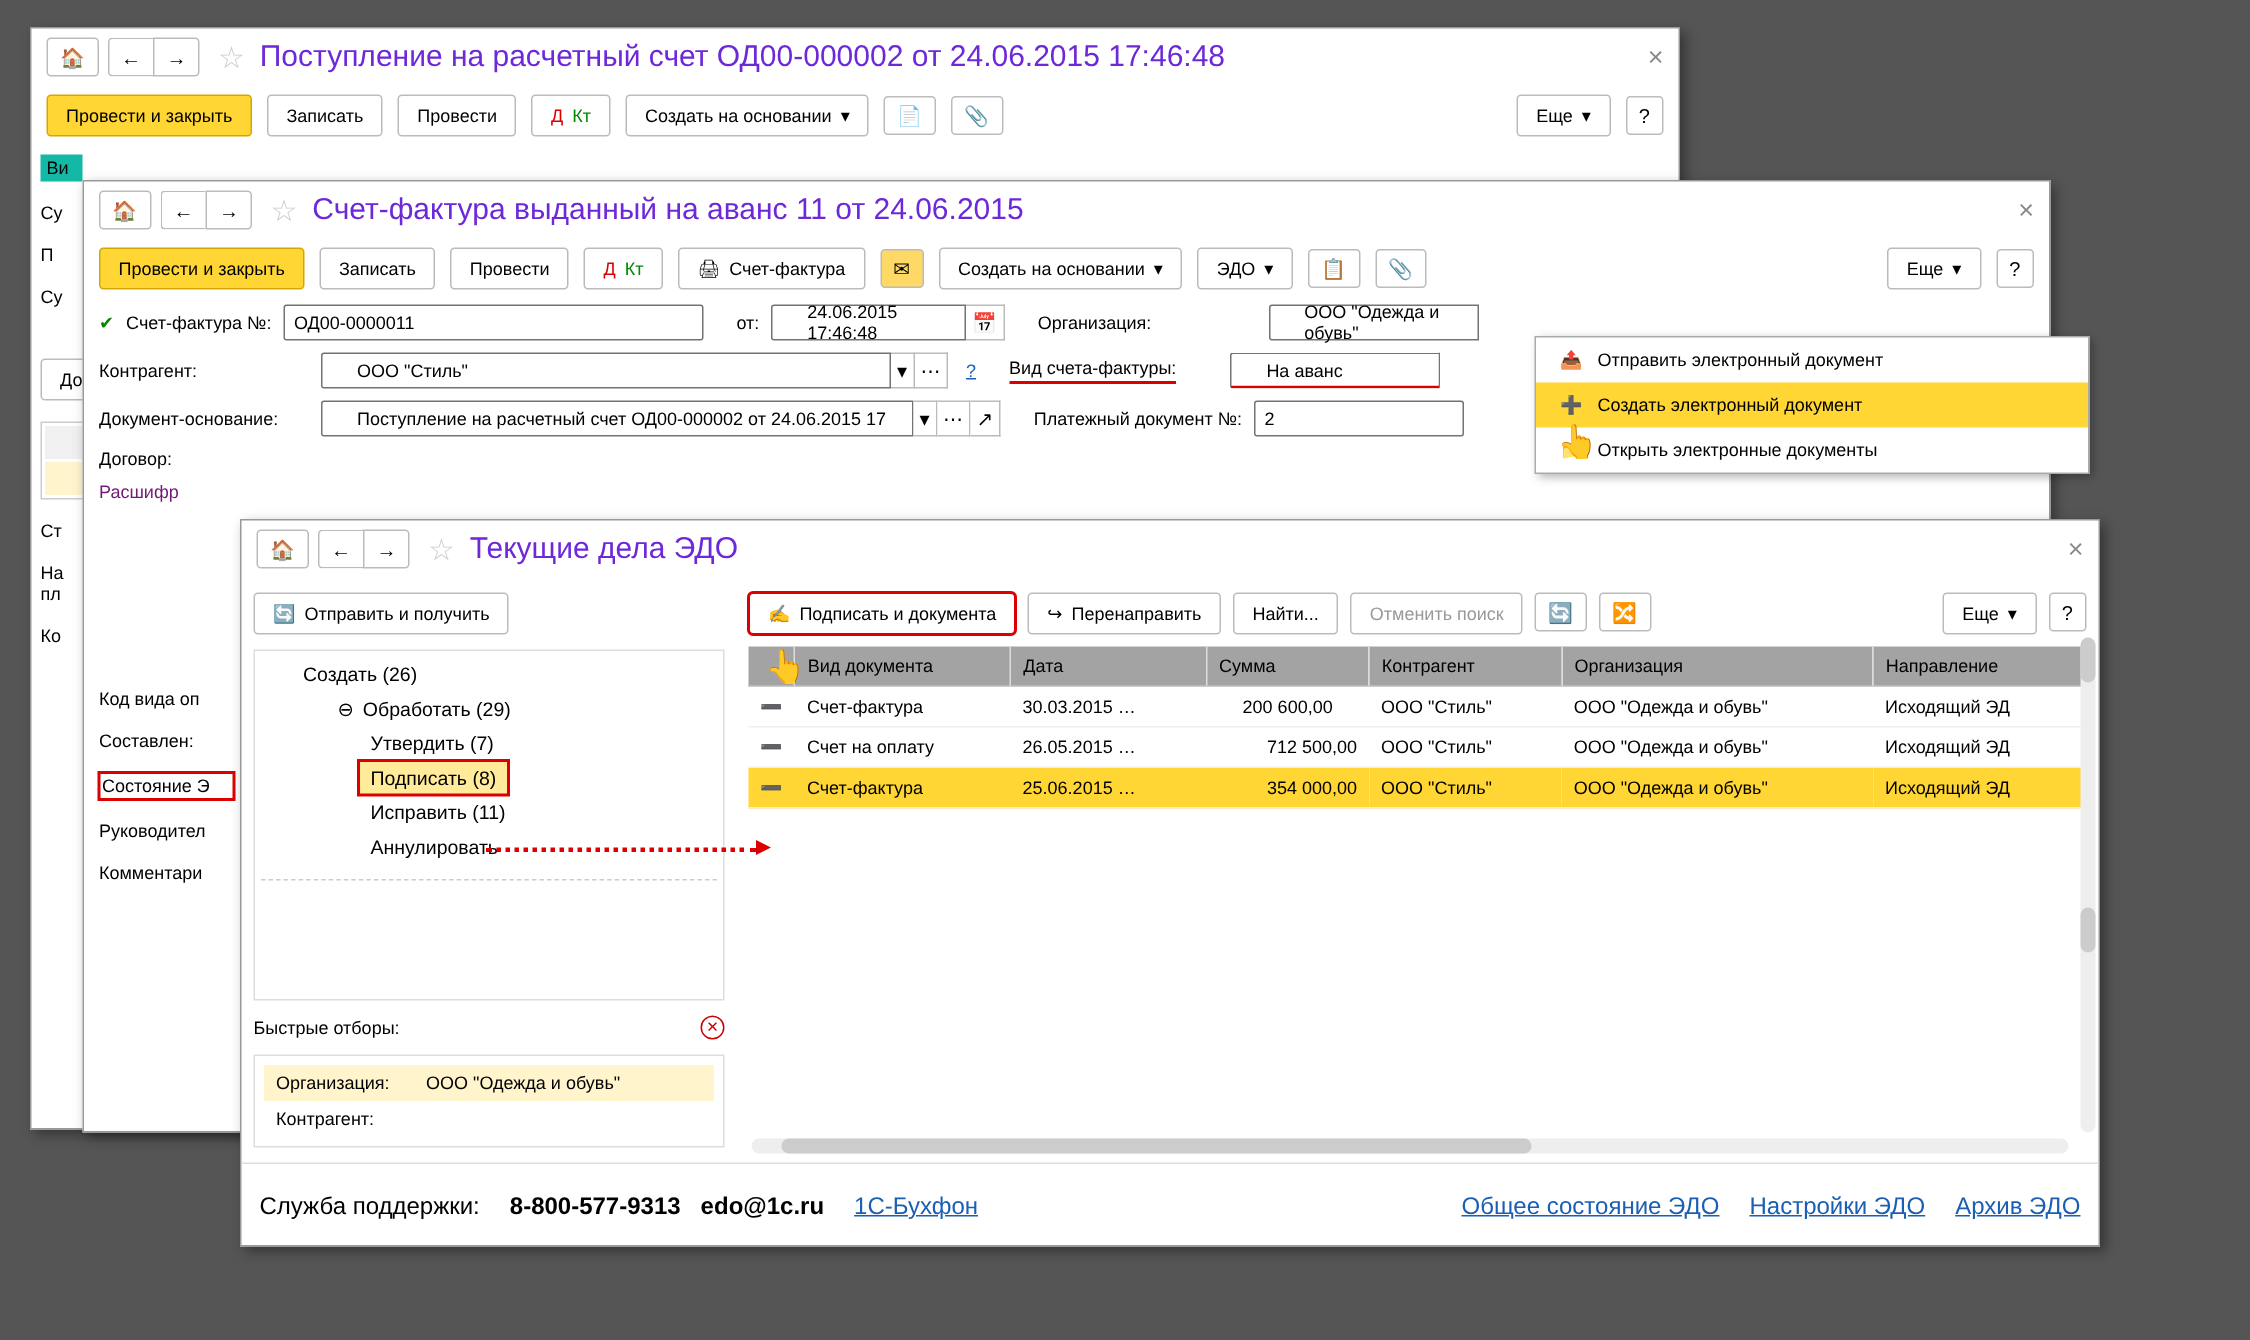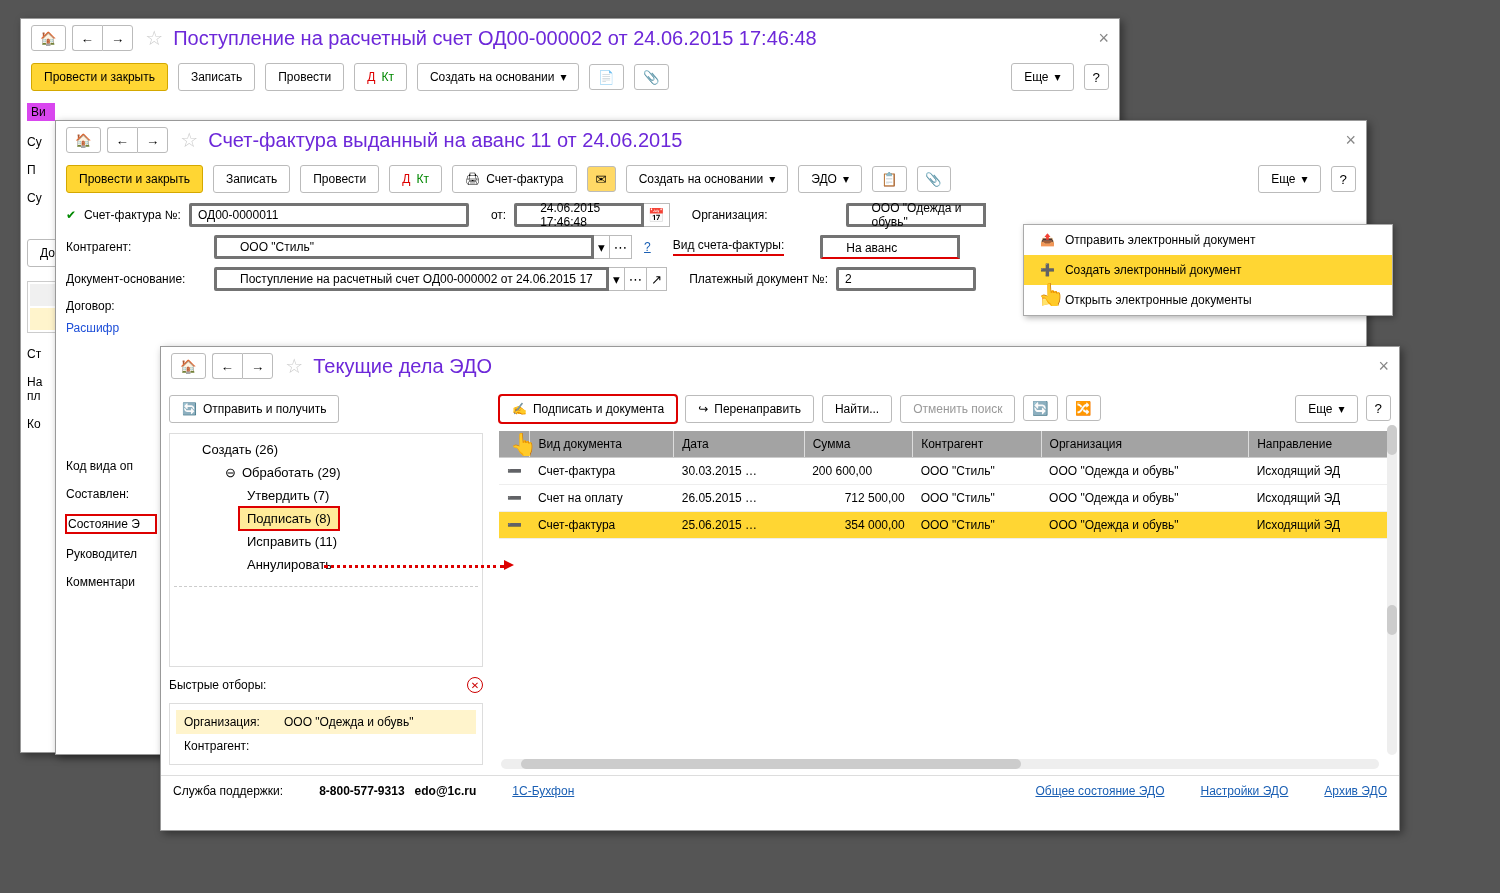--- a/index.html
+++ b/index.html
@@ -11,43 +11,43 @@
   .icon-btn { border: 1px solid #bbb; background: #fff; padding: 4px 8px; border-radius: 3px; cursor: pointer; display: inline-flex; align-items: center; gap: 4px; height: 26px; }
   .nav-group { display: flex; gap: 0; }
   .nav-group .icon-btn:first-child { border-radius: 3px 0 0 3px; border-right: none; }
   .nav-group .icon-btn:last-child { border-radius: 0 3px 3px 0; }
   .star { color: #ccc; font-size: 20px; margin-left: 6px; }
   .toolbar { display: flex; align-items: center; padding: 6px 10px; gap: 10px; flex-wrap: wrap; }
   .btn { border: 1px solid #bbb; background: #fff; padding: 5px 12px; border-radius: 3px; cursor: pointer; display: inline-flex; align-items: center; gap: 6px; height: 28px; font-size: 12px; }
   .btn-primary { background: #ffd633; border-color: #d4a800; font-weight: normal; }
   .form-row { display: flex; align-items: center; padding: 4px 10px; gap: 8px; }
   .label { white-space: nowrap; }
-  .input-box { border: 3px solid #737373; padding: 3px 6px; background: #fff; border-radius: 2px; height: 24px; display: flex; align-items: center; }
+  .input-box { border: 1px solid #737373; padding: 3px 6px; background: #fff; border-radius: 2px; height: 24px; display: flex; align-items: center; }
   .dropdown { display: flex; align-items: center; }
   .dropdown .input-box { flex: 1; border-radius: 2px 0 0 2px; padding-left: 23px; }
   .drop-btn { border: 1px solid #bbb; border-left: none; background: #fff; padding: 0 4px; height: 24px; cursor: pointer; }
   .red-underline { border-bottom: 2px solid #d00; }
   .red-box { outline: 2px solid #d00; outline-offset: -1px; }
   .edu-menu { position: absolute; background: #fff; border: 1px solid #aaa; box-shadow: 2px 2px 6px rgba(0,0,0,0.3); z-index: 100; }
   .edu-menu-item { padding: 8px 16px; display: flex; align-items: center; gap: 10px; cursor: pointer; }
   .edu-menu-item.highlighted { background: #ffd633; }
   .tree { padding: 4px; font-size: 13px; }
   .tree-item { padding: 4px 8px; cursor: pointer; margin-left: 43px; }
   .tree-sub { margin-left: 22px; }
   .tree-item.selected { background: #ffeb99; display: inline-block; }
   .table { width: 100%; border-collapse: collapse; }
   .table th { background: #a3a3a3; text-align: left; padding: 6px 8px; font-weight: normal; border-bottom: 1px solid #ccc; border-right: 1px solid #ddd; }
   .table td { padding: 6px 8px; border-bottom: 1px solid #eee; }
   .table tr.selected td { background: #ffd633; }
   .link { color: #1a5fb4; text-decoration: underline; cursor: pointer; }
-  .footer { display: flex; align-items: center; padding: 8px 12px; gap: 36px; border-top: 1px solid #ddd; font-size: 12px; }
+  .footer { display: flex; align-items: center; padding: 20px 12px; gap: 20px; border-top: 1px solid #ddd; font-size: 16px; }
   .cursor-hand { position: absolute; font-size: 22px; pointer-events: none; z-index: 200; }
   .arrow-dots { position: absolute; border-top: 3px dotted #d00; z-index: 50; }
   .arrow-head { position: absolute; width: 0; height: 0; border-top: 5px solid transparent; border-bottom: 5px solid transparent; border-left: 10px solid #d00; z-index: 50; }
-  .green-text { color: #1d4ed8; }
+  .green-text { color: #701a75; }
   .scroller { position: absolute; right: 2px; top: 40px; bottom: 20px; width: 10px; background: #eee; border-radius: 5px; }
   .scroll-thumb { position: absolute; width: 10px; background: #ccc; border-radius: 5px; }
   .filter-box { border: 1px solid #ddd; padding: 6px; }
   .filter-row { display: flex; padding: 2px; }
   .filter-label { width: 100px; background: #fff4cc; padding: 3px 6px; }
   .filter-value { flex: 1; padding: 3px 6px; }
 </style>
 </head>
 <body>
 
@@ -71,21 +71,21 @@
         <span style="color:#080">Кт</span>
       </button>
     <button class="btn"><span>Создать на основании</span> ▾</button>
     <button class="icon-btn">📄</button>
     <button class="icon-btn">📎</button>
     <span style="flex:1"></span>
     <button class="btn"><span>Еще</span> ▾</button>
     <button class="icon-btn">?</button>
   </div>
   <div style="padding-left:6px; display:flex; flex-direction:column; gap:14px; margin-top:6px;">
-    <div style="background:#d946ef; display:inline-block; width:28px; padding:2px 4px;">Ви</div>
+    <div style="background:#14b8a6; display:inline-block; width:28px; padding:2px 4px;">Ви</div>
     <div>Су</div>
     <div>П</div>
     <div>Су</div>
     <div style="margin-top:20px">
       <button class="btn">Добавить</button>
     </div>
     <table style="width:90px; border:1px solid #ccc;">
       <tbody>
           <tr>
             <th style="background:#f0f0f0; padding:4px; text-align:center">N</th>
@@ -275,21 +275,21 @@
           <th>Дата</th>
           <th style="">Сумма</th>
           <th>Контрагент</th>
           <th>Организация</th>
           <th>Направление</th>
         </tr>
         <tr>
           <td>➖</td>
           <td>Счет-фактура</td>
               <td>30.03.2015 …</td>
-              <td style="text-align:left">200 600,00</td>
+              <td style="text-align:center">200 600,00</td>
               <td>ООО "Стиль"</td>
               <td>ООО "Одежда и обувь"</td>
               <td>Исходящий ЭД</td>
         </tr>
         <tr>
           <td>➖</td>
           <td>Счет на оплату</td>
               <td>26.05.2015 …</td>
               <td style="text-align:right">712 500,00</td>
               <td>ООО "Стиль"</td>

